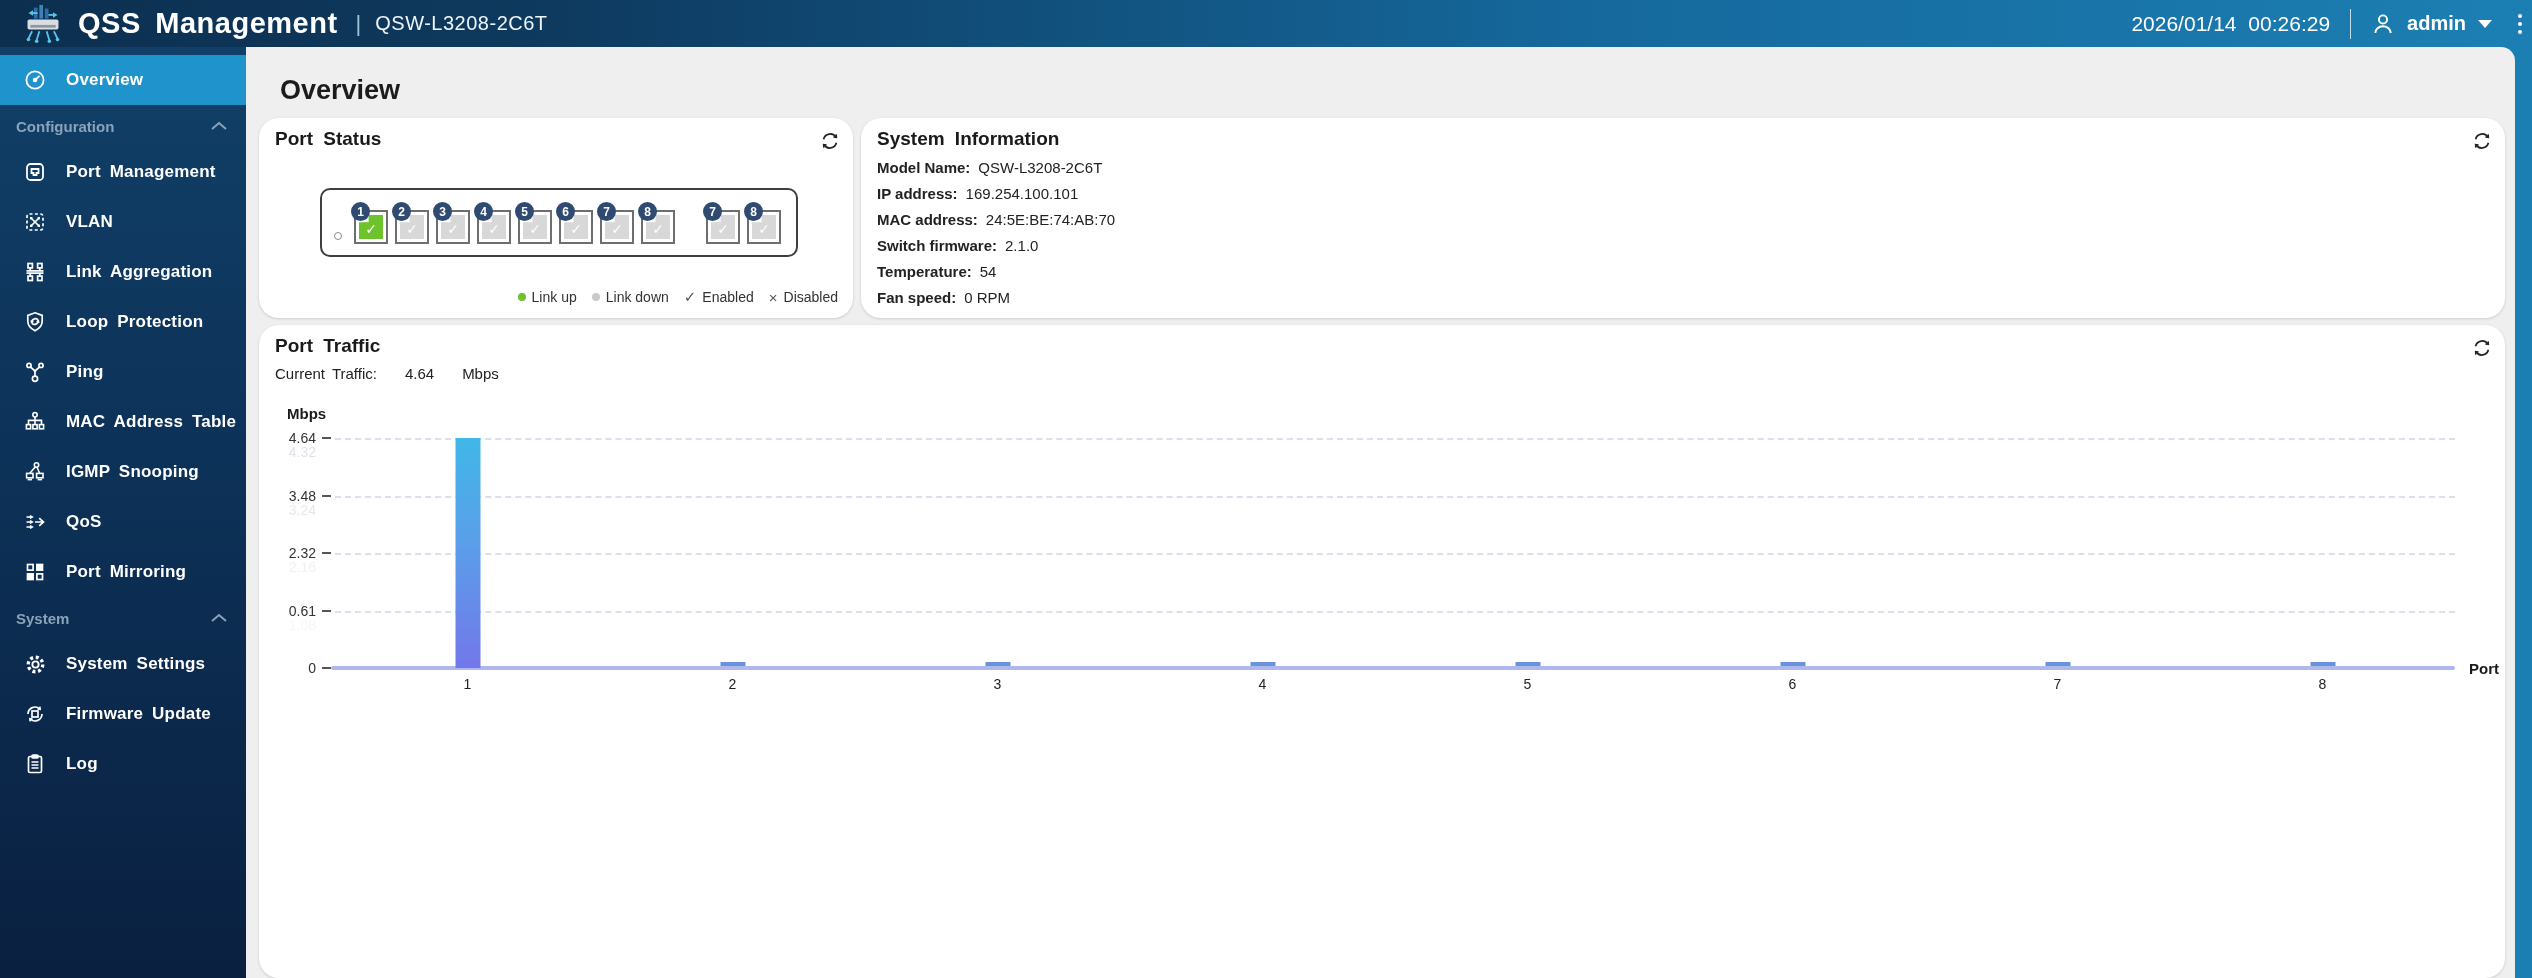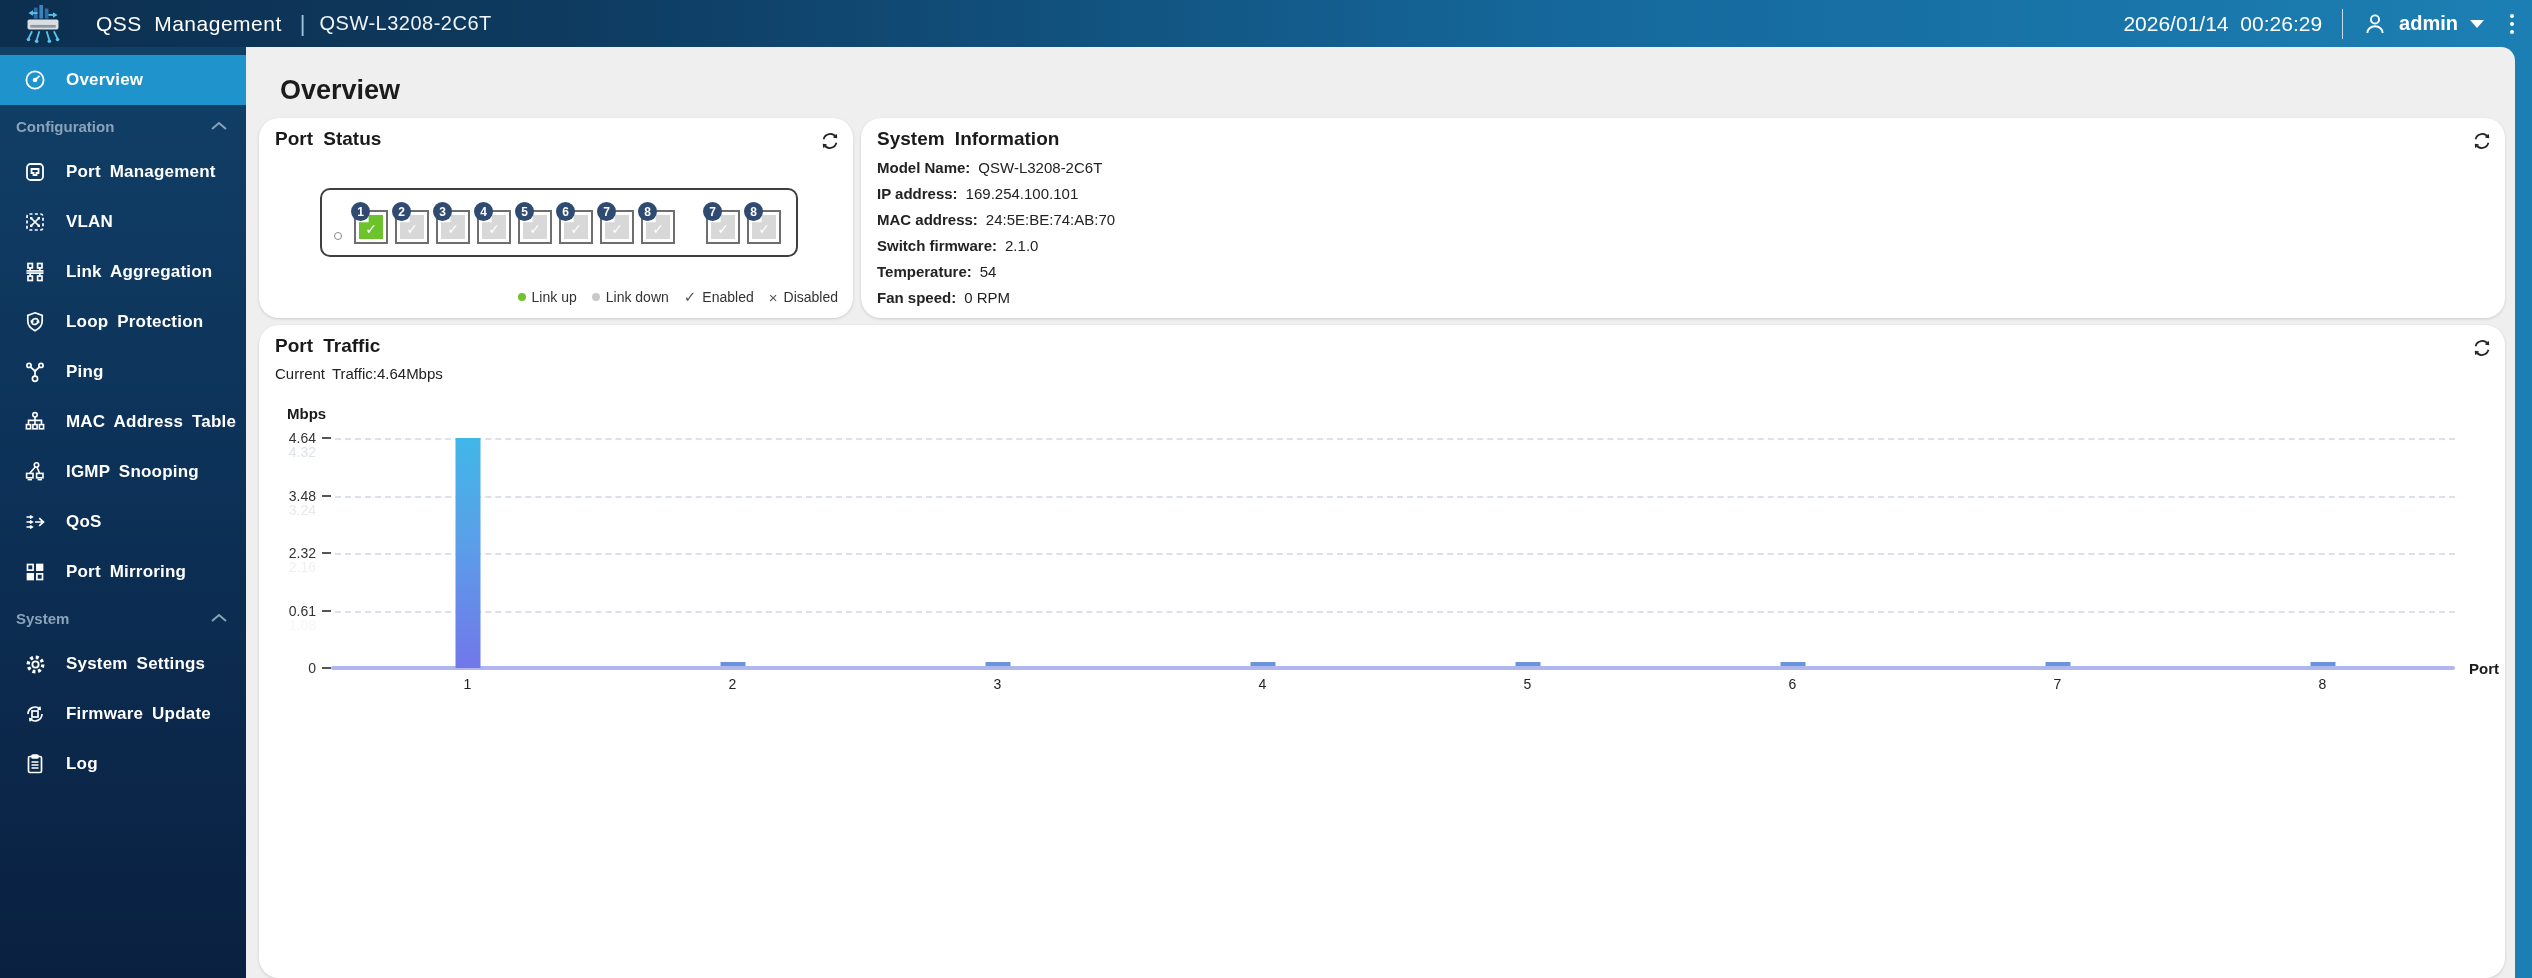--- a/index.html
+++ b/index.html
@@ -5,24 +5,24 @@
   * { margin:0; padding:0; box-sizing:border-box; }
   html,body { width:2532px; height:978px; overflow:hidden; }
   body { font-family:"Liberation Sans","DejaVu Sans",sans-serif; background:#1c7fb3; }
   .stage { position:relative; width:2532px; height:978px; }
 
   
   .header { position:absolute; left:0; top:0; width:2532px; height:47px;
     background:linear-gradient(90deg,#0c2f4f 0%,#0e3a5f 22%,#15689c 62%,#1c7fb3 100%);
     display:flex; align-items:center; color:#fff; z-index:5; }
   .logo-box { width:46px; height:40px; margin-left:20px; display:flex; align-items:center; justify-content:center; }
-  .app-title { font-size:21px; font-weight:normal; letter-spacing:.5px; word-spacing:6px; margin-left:30px; }
+  .app-title { font-size:29px; font-weight:bold; letter-spacing:.5px; word-spacing:6px; margin-left:12px; }
   .hdr-sep { color:#9fc3d8; font-size:22px; font-weight:300; margin:0 14px 0 18px; }
   .hdr-model { font-size:20px; color:#eef4f8; letter-spacing:.5px; }
-  .hdr-right { margin-left:auto; display:flex; align-items:center; gap:20px; padding-right:8px; }
+  .hdr-right { margin-left:auto; display:flex; align-items:center; gap:20px; }
   .hdr-datetime { font-size:21px; word-spacing:6px; }
   .hdr-vline { width:1px; height:30px; background:rgba(255,255,255,.75); }
   .hdr-user { display:flex; align-items:center; gap:12px; cursor:pointer;font-weight:bold; }
   .hdr-user .uname { font-size:20px; }
   .caret-down { width:0; height:0; border-left:7px solid transparent; border-right:7px solid transparent; border-top:8px solid #fff; }
   .dots-menu { display:flex; flex-direction:column; gap:4px; padding:4px 10px 4px 6px; cursor:pointer; }
   .dots-menu i { width:4px; height:4px; border-radius:50%; background:#fff; }
 
   
   .body-row { position:absolute; left:0; top:47px; width:2532px; height:931px; display:flex; }
@@ -68,21 +68,21 @@
   .ps-legend .sym { font-size:15px; color:#555; }
 
   
   .panel-sysinfo { left:615px; top:71px; width:1644px; height:200px; }
   .si-rows { position:absolute; left:16px; top:36px; }
   .si-row { height:26px; font-size:15px; color:#222; display:flex; align-items:center; }
   .si-row .si-label { font-weight:bold; margin-right:8px; }
 
   
   .panel-traffic { left:13px; top:278px; width:2246px; height:653px; }
-  .pt-current { position:absolute; left:16px; top:40px; font-size:15px; color:#222; display:flex; gap:0; word-spacing:3px; }
+  .pt-current { position:absolute; left:16px; top:40px; font-size:15px; color:#222; display:flex; gap:28px; word-spacing:3px; }
   .chart { position:absolute; left:0; top:0; right:0; bottom:0; }
   .ylabel { position:absolute; left:28px; top:80px; font-size:15px; font-weight:bold; color:#1a1a1a; }
   .plot { position:absolute; left:76px; top:113px; width:2120px; height:230px; display:flex; }
   .grid { position:absolute; left:0; width:100%; border-top:2px dashed #dcdfee; z-index:0; }
   .axis { position:absolute; left:-4px; right:0; bottom:-2px; height:4px; background:#b0b7ef; border-radius:2px; z-index:1; }
   .slot { position:relative; flex:1; z-index:2; }
   .bar { position:absolute; left:50%; transform:translateX(-50%); bottom:0; width:25px;
     background:linear-gradient(180deg,#41b7e8 0%,#5a9fe9 45%,#7277e9 100%); }
   .bar.tiny { bottom:2px; background:#6a93dd; }
   .xlab { position:absolute; left:50%; transform:translateX(-50%); top:calc(100% + 8px); font-size:14px; color:#222; }

